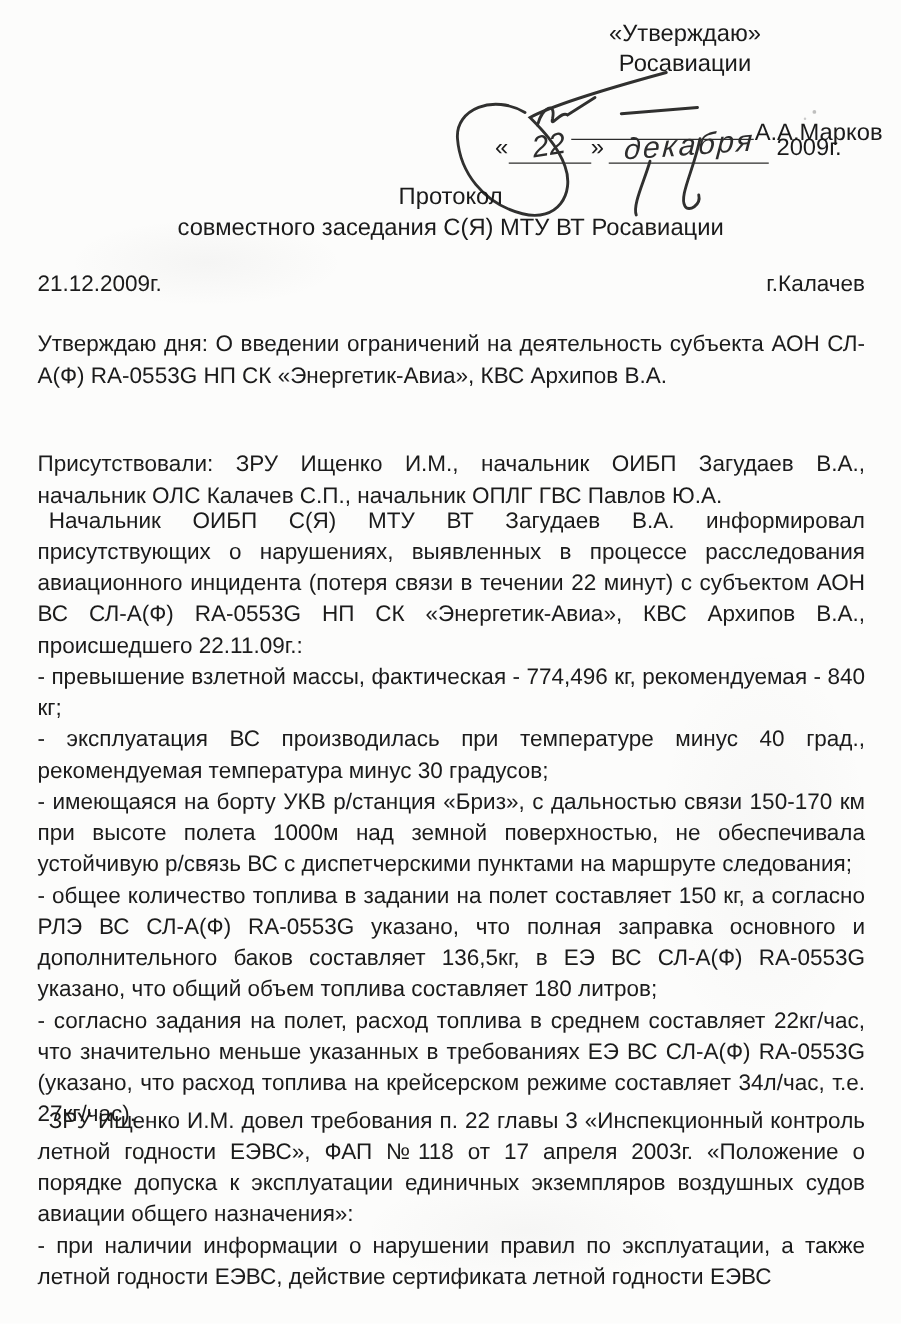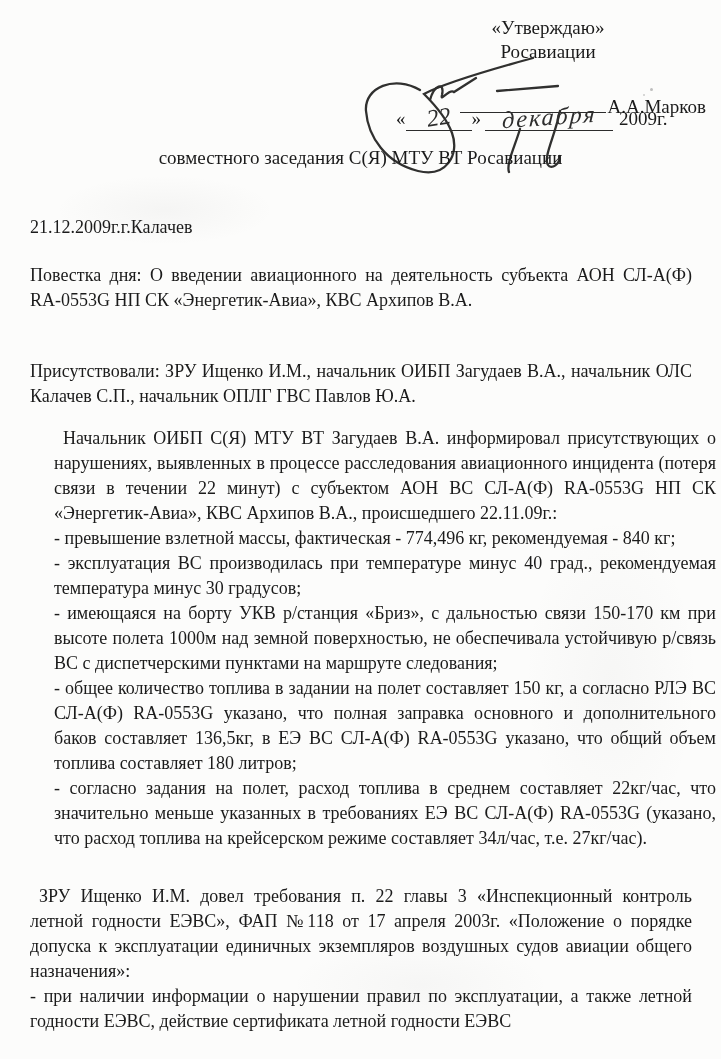--- a/index.html
+++ b/index.html
@@ -1,19 +1,19 @@
 <!DOCTYPE html>
 <html><head>
 <meta charset="utf-8">
 <style>
   html,body{margin:0;padding:0;background:#ffffff;}
   .page{
     position:relative;width:721px;height:1059px;overflow:hidden;
     background:#fcfcfb;
-    font-family:Liberation Serif, serif;
+    font-family:Liberation Sans, sans-serif;
     color:#1b1b1b;font-size:18px;line-height:25px;
   }
   .block{position:absolute;left:30px;width:662px;}
   .jtext,.para{text-align:justify;}
   .indent{text-indent:9px;}
 
   
   .approval{position:absolute;top:16px;left:390px;width:316px;text-align:center;
             font-size:19px;line-height:24px;}
   .approval-name{position:absolute;top:96px;right:15px;font-size:19px;line-height:22px;white-space:nowrap;}
@@ -23,25 +23,25 @@
   .day-cell{width:66px;}
   .month-cell{width:128px;margin-left:4px;}
   .hand{font-style:italic;color:#2d2d2d;font-size:24px;display:inline-block;
         transform:rotate(-9deg) translateY(-2px);line-height:1;}
   .hand-month{transform:rotate(-4deg) skewX(-8deg) translateY(-2px);letter-spacing:2px;}
   .year{margin-left:6px;}
 
   
   .title{position:absolute;top:145px;left:0;width:721px;text-align:center;
          font-size:19px;line-height:25px;}
-  .meta{position:absolute;top:215px;left:30px;width:662px;display:flex;}
+  .meta{position:absolute;top:215px;left:30px;width:662px;display:flex;justify-content:space-between;}
 
   .agenda{top:263px;}
   .attendees{top:359px;}
-  .body1{top:426px;margin-left:24px;}
+  .body1{top:404px;}
   .body2{top:884px;}
 
   
   .signature-svg{position:absolute;left:350px;top:45px;width:300px;height:140px;pointer-events:none;}
   .signature-svg path{fill:none;stroke:#30302f;stroke-width:2.3;stroke-linecap:round;}
 
   
   .smudge{position:absolute;pointer-events:none;}
   .sm1{top:175px;left:55px;width:220px;height:70px;
        background:radial-gradient(ellipse at center,rgba(110,110,110,.05),transparent 70%);}
@@ -75,29 +75,30 @@
 
   <svg class="signature-svg" viewBox="0 0 300 140">
     <path d="M 70,45 C 45,30 14,42 16,66 C 18,92 36,118 68,126 C 96,133 110,110 102,88 C 96,71 82,57 74,49 C 96,37 150,22 183,13"></path>
     <path d="M 80,55 C 84,40 95,36 92,50 C 90,58 99,43 104,47 L 126,33"></path>
     <path d="M 147,46 L 208,41"></path>
     <path d="M 210,66 C 205,91 193,112 198,120 C 201,125 211,119 209,111"></path>
     <path d="M 170,84 C 165,101 156,119 159,127"></path>
   </svg>
 
   <div class="title">
+    <div>Протокол</div>
     <div>совместного заседания С(Я) МТУ ВТ Росавиации</div>
   </div>
 
   <div class="meta">
     <span>21.12.2009г.</span>
     <span>г.Калачев</span>
   </div>
 
-  <div class="block jtext agenda">Повестка дня:  О введении авиационного на деятельность субъекта АОН  СЛ-А(Ф) RA-0553G НП СК «Энергетик-Авиа», КВС Архипов В.А.</div>
+  <div class="block jtext agenda">Утверждаю дня:  О введении ограничений на деятельность субъекта АОН  СЛ-А(Ф) RA-0553G НП СК «Энергетик-Авиа», КВС Архипов В.А.</div>
 
   <div class="block jtext attendees">Присутствовали: ЗРУ  Ищенко И.М., начальник ОИБП Загудаев В.А., начальник ОЛС Калачев С.П., начальник ОПЛГ ГВС Павлов Ю.А.</div>
 
   <div class="block body1">
     <div class="para indent">Начальник ОИБП С(Я) МТУ ВТ Загудаев В.А. информировал присутствующих о нарушениях, выявленных в процессе  расследования авиационного инцидента (потеря  связи в течении 22 минут) с субъектом АОН  ВС СЛ-А(Ф) RA-0553G НП СК «Энергетик-Авиа», КВС Архипов В.А., происшедшего 22.11.09г.:</div>
     <div>
         <div class="para">- превышение взлетной массы, фактическая - 774,496 кг, рекомендуемая - 840 кг;</div>
         <div class="para">- эксплуатация ВС производилась при температуре минус 40 град., рекомендуемая температура минус 30 градусов;</div>
         <div class="para">- имеющаяся на борту УКВ р/станция «Бриз», с дальностью связи 150-170 км при высоте полета 1000м над земной поверхностью, не обеспечивала устойчивую р/связь ВС с диспетчерскими пунктами на маршруте следования;</div>
         <div class="para">- общее количество топлива в задании на полет составляет 150 кг, а согласно РЛЭ ВС СЛ-А(Ф) RA-0553G указано, что полная заправка основного и дополнительного баков составляет 136,5кг, в ЕЭ ВС СЛ-А(Ф) RA-0553G указано, что общий объем топлива составляет 180 литров;</div>

